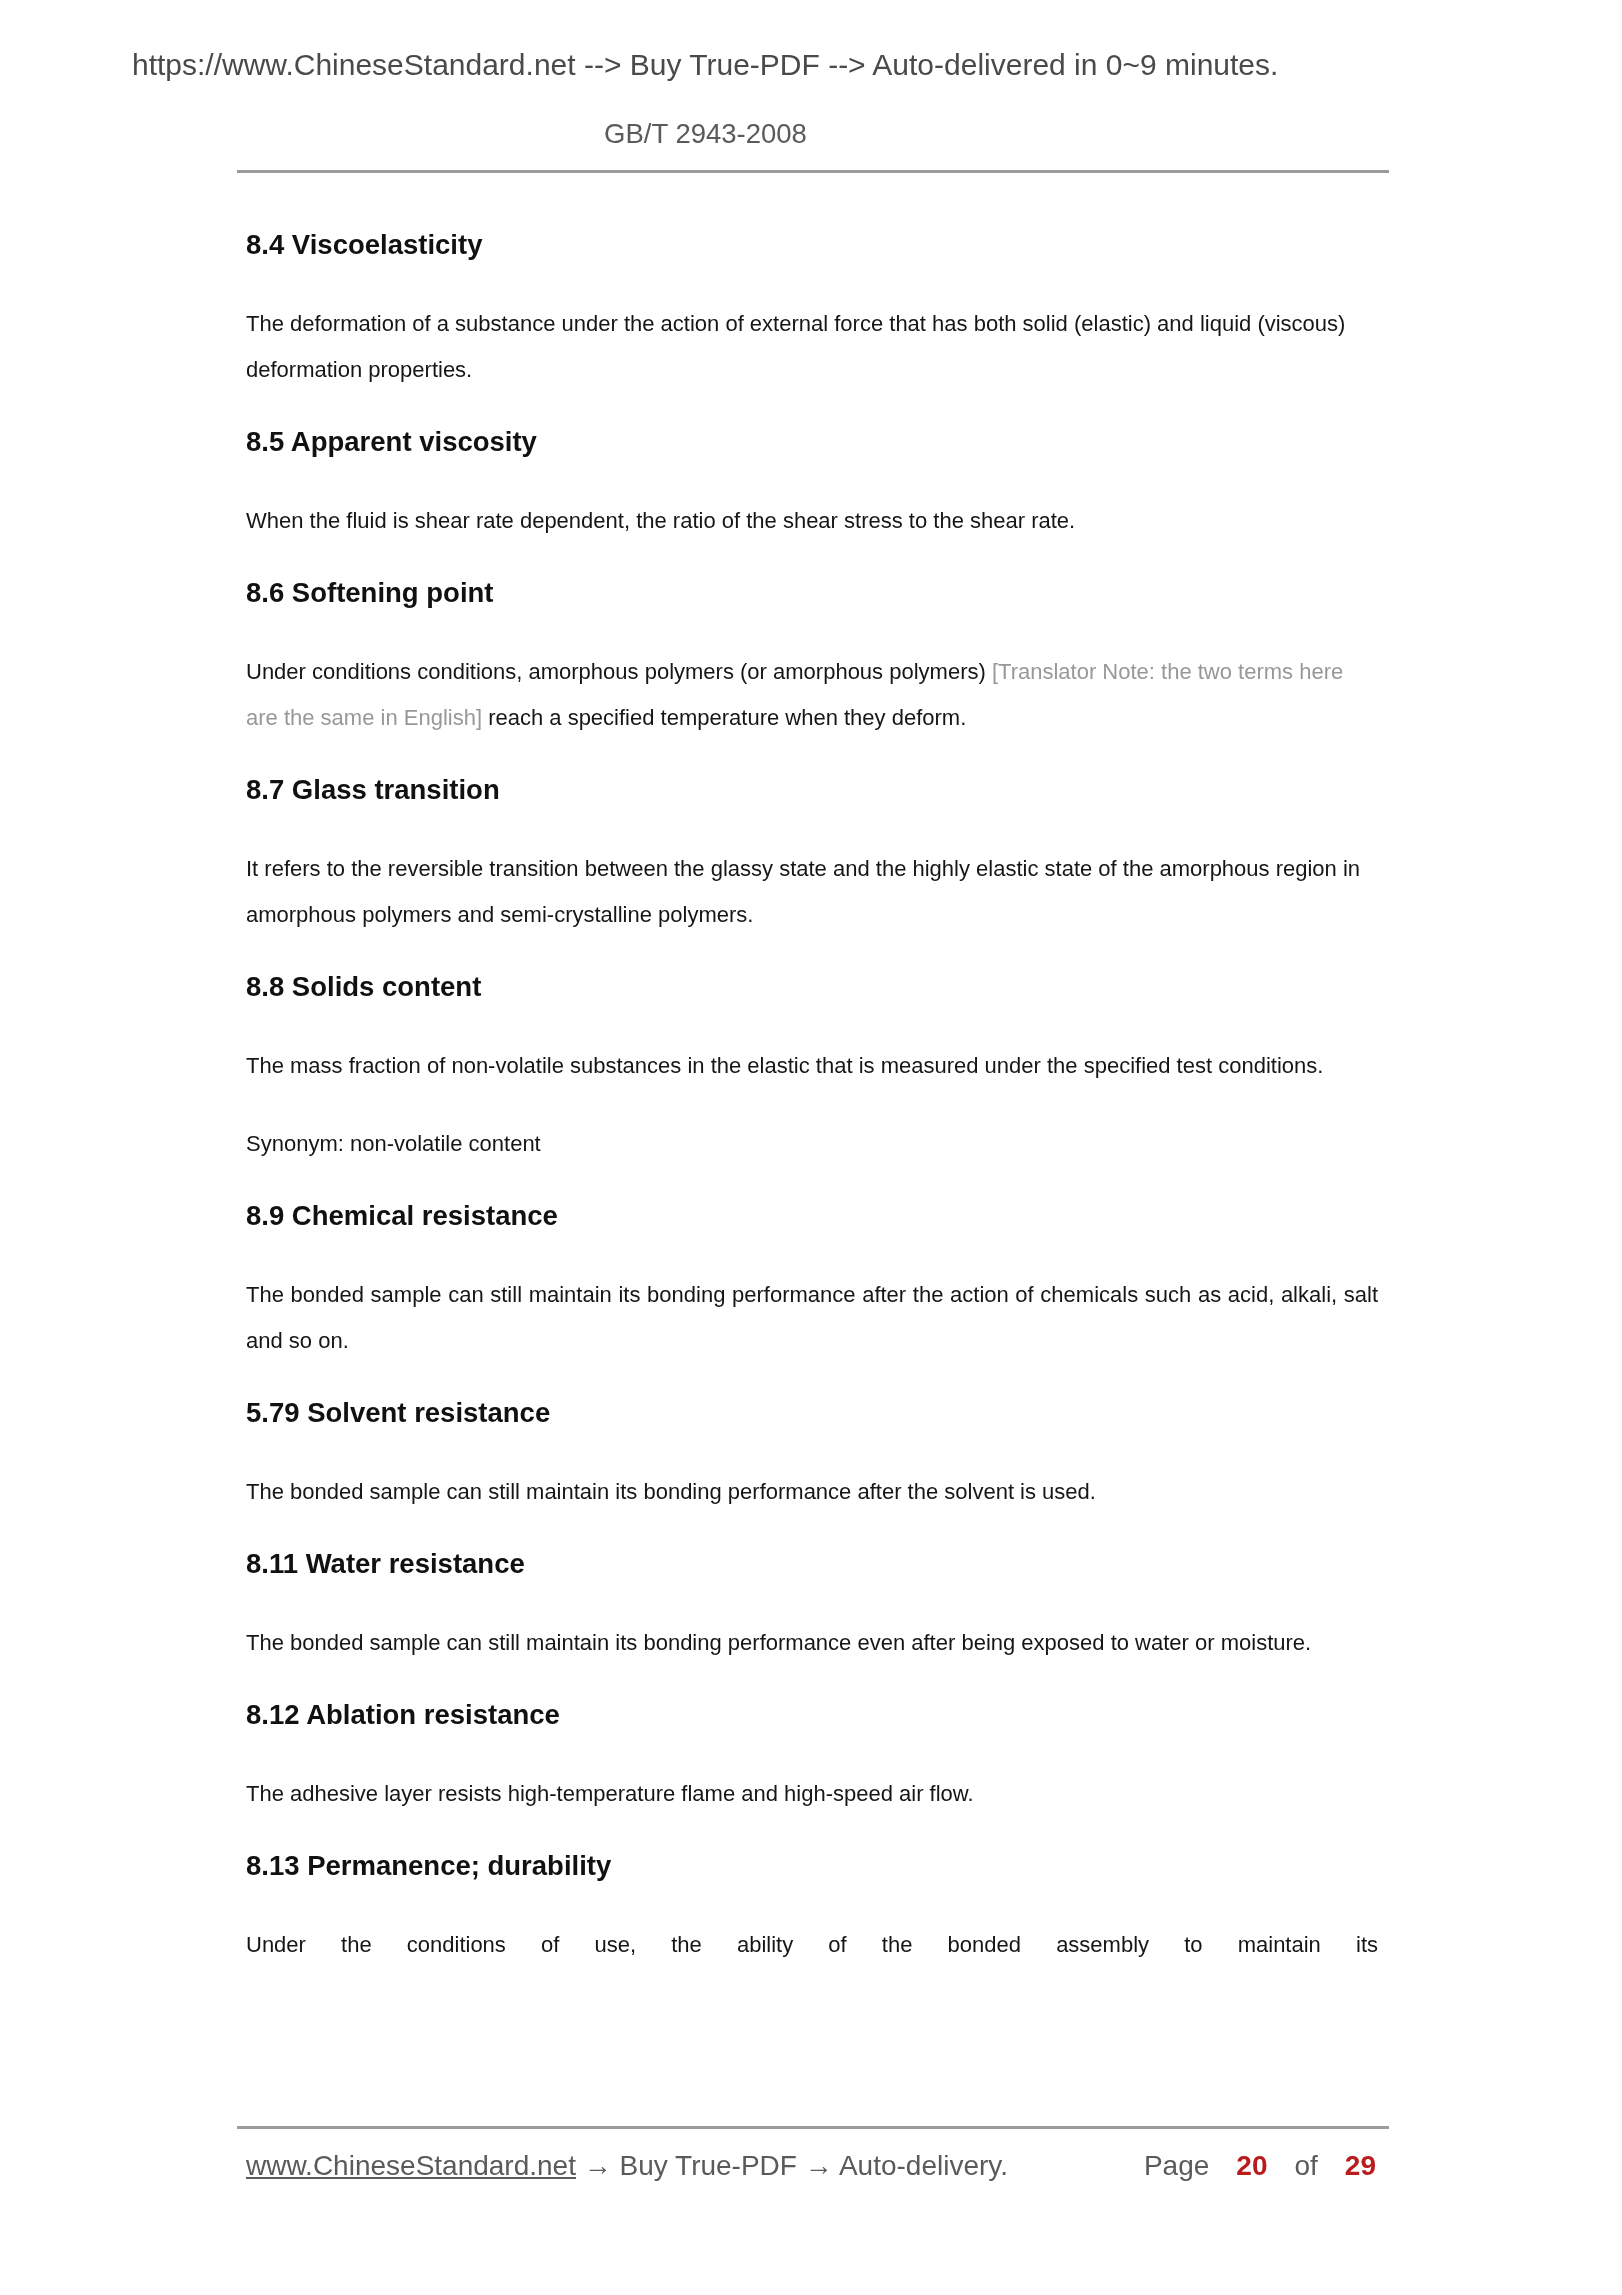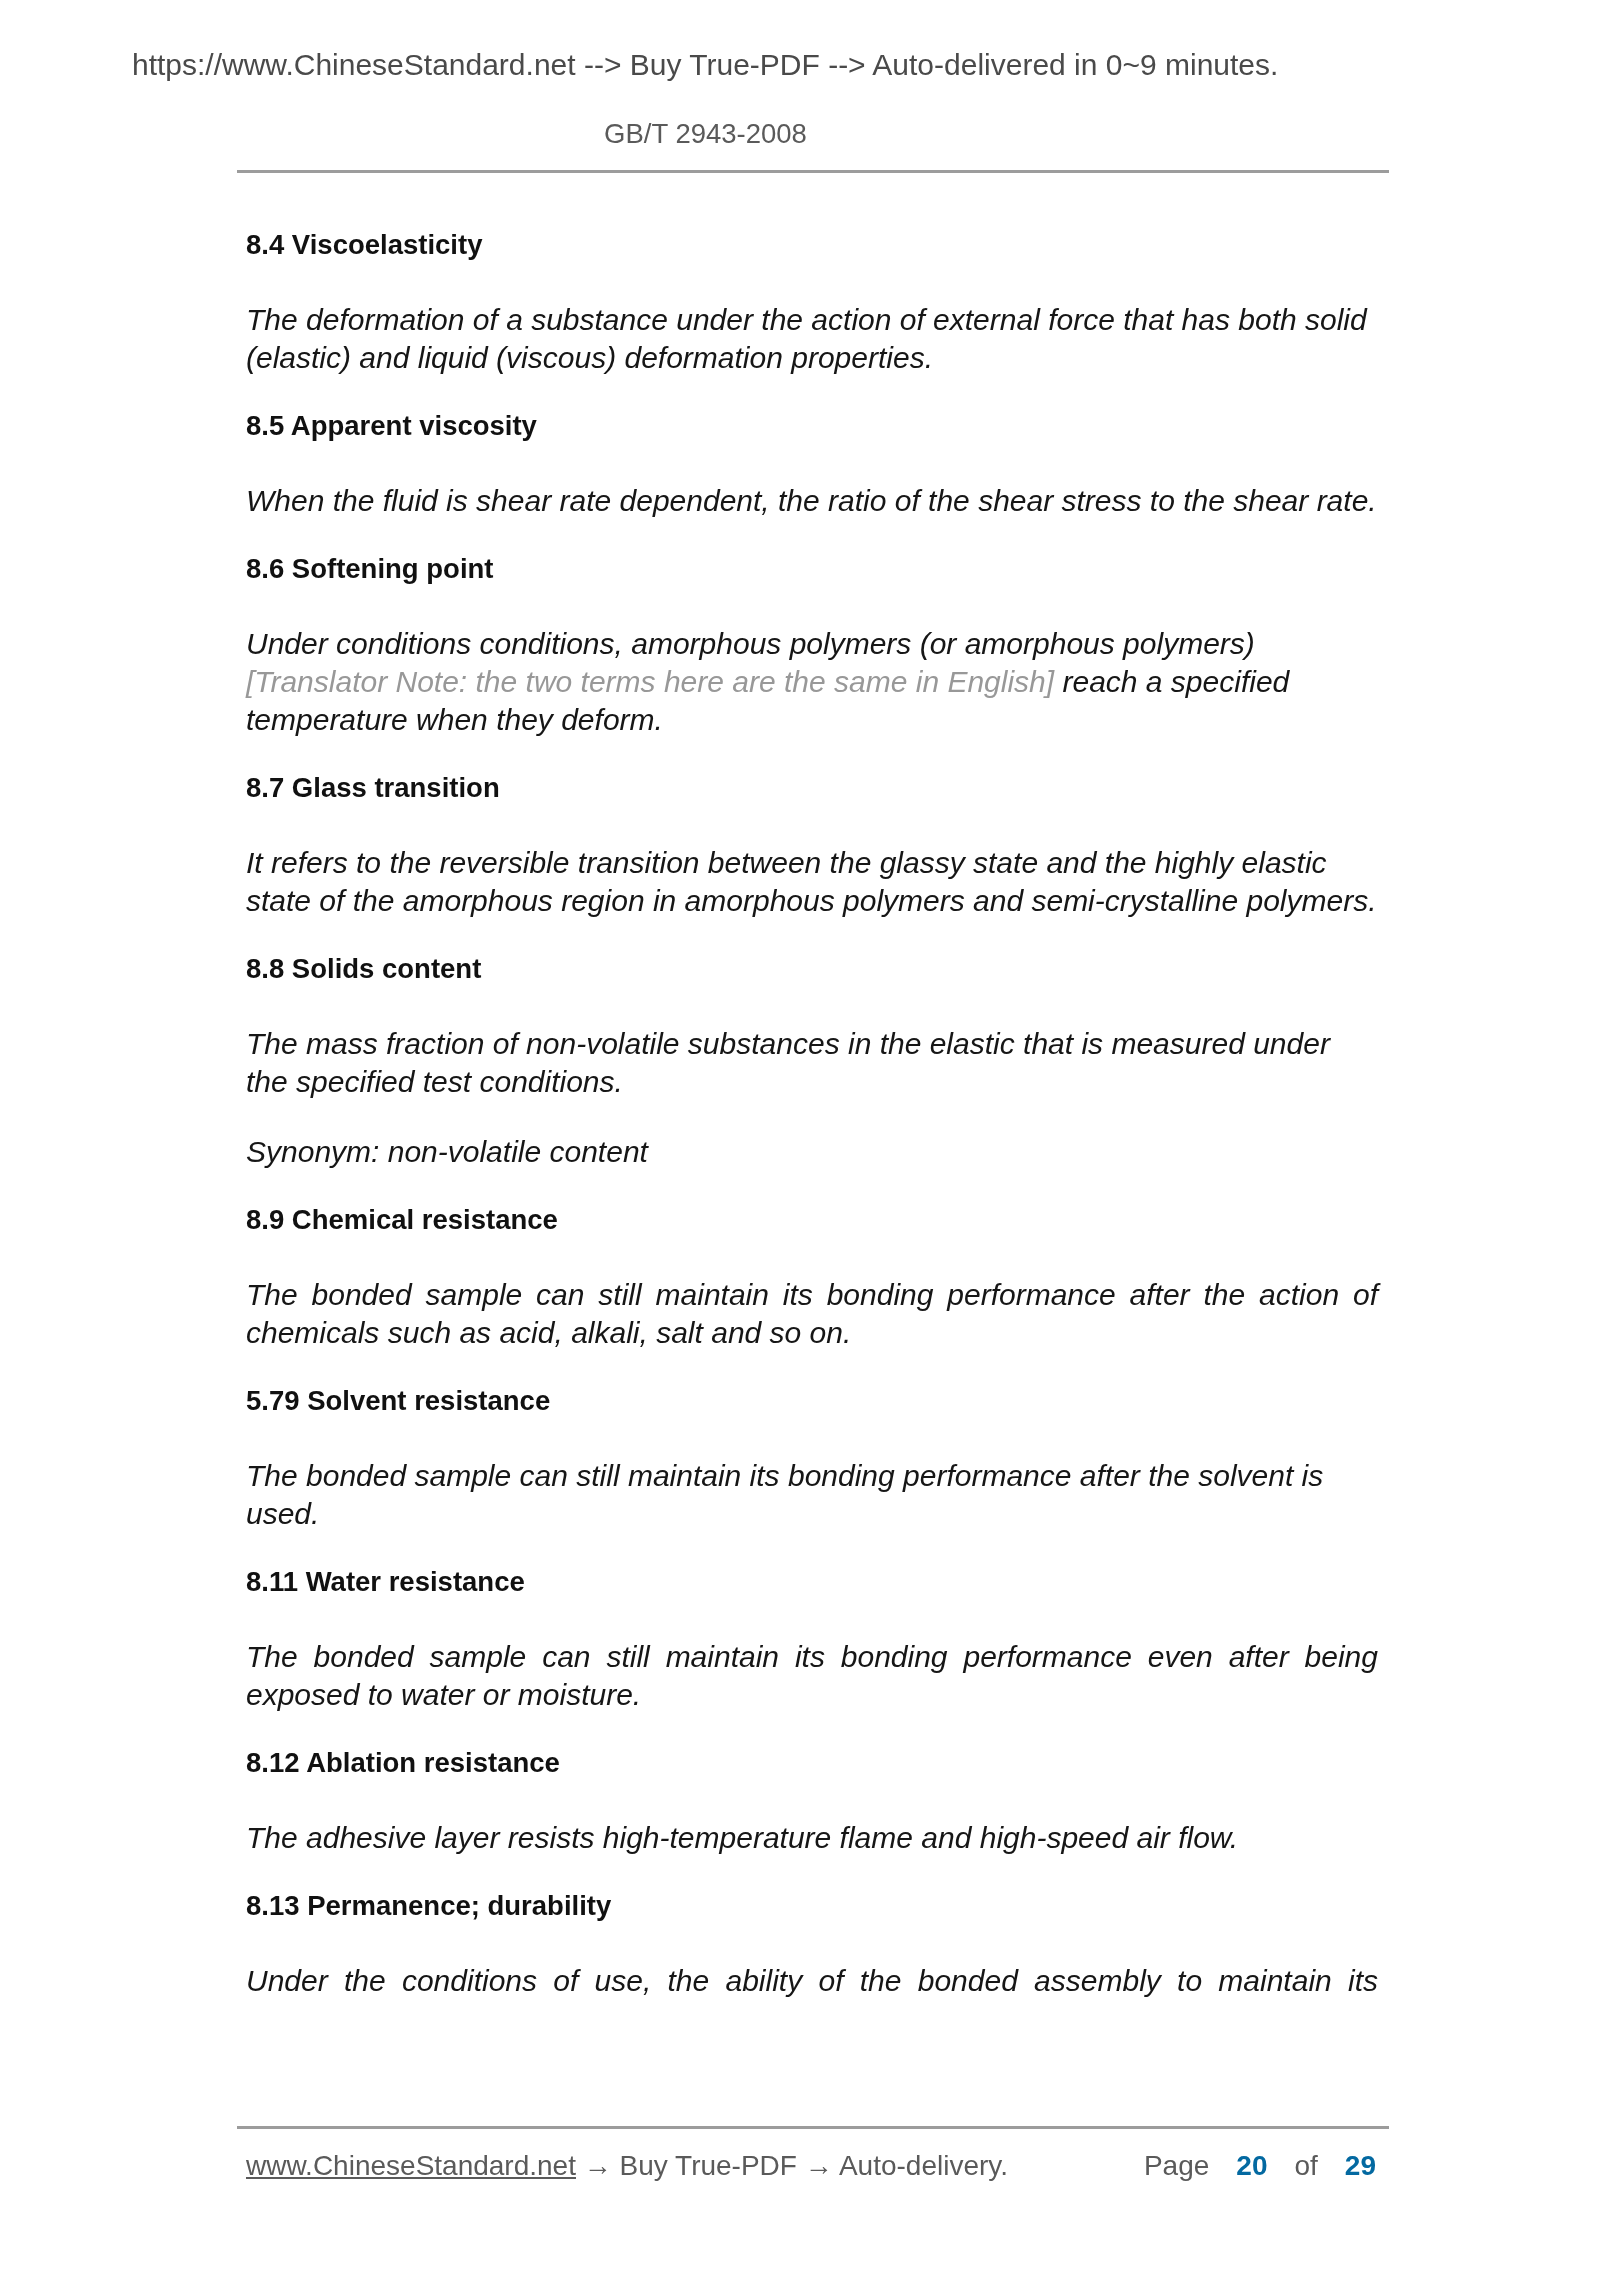--- a/index.html
+++ b/index.html
@@ -46,24 +46,23 @@
   }
   .sec-h {
     font-size: 27.5px;
     font-weight: bold;
     line-height: 33px;
     margin: 30px 0 40px 0;
     color: #111111;
   }
   .sec-h:first-child { margin-top: 0; }
   .para {
-    font-size: 30px;
-    line-height: 38px;
+    font-size: 22px;
+    line-height: 46px;
     margin: 0 0 32px 0;
-    font-style: italic;
   }
   .justify { text-align: justify; }
   .justify-all { text-align: justify; text-align-last: justify; }
   .note { color: #989898; }
   .footer {
     position: absolute;
     left: 246px;
     top: 2150px;
     width: 1130px;
     display: flex;
@@ -76,21 +75,21 @@
   .footer-link {
     color: #5a5a5a;
     text-decoration: underline;
     cursor: pointer;
   }
   .page-indicator {
     display: flex;
     align-items: center;
     gap: 27px;
   }
-  .pg-num { font-weight: bold; color: #0369a1; }
+  .pg-num { font-weight: bold; color: #b91c1c; }
 </style>
 </head>
 <body>
 
 <div class="page">
 
   <div class="top-note">https://www.ChineseStandard.net --&gt; Buy True-PDF --&gt; Auto-delivered in 0~9 minutes.</div>
 
   <div class="doc-number">GB/T 2943-2008</div>
 

